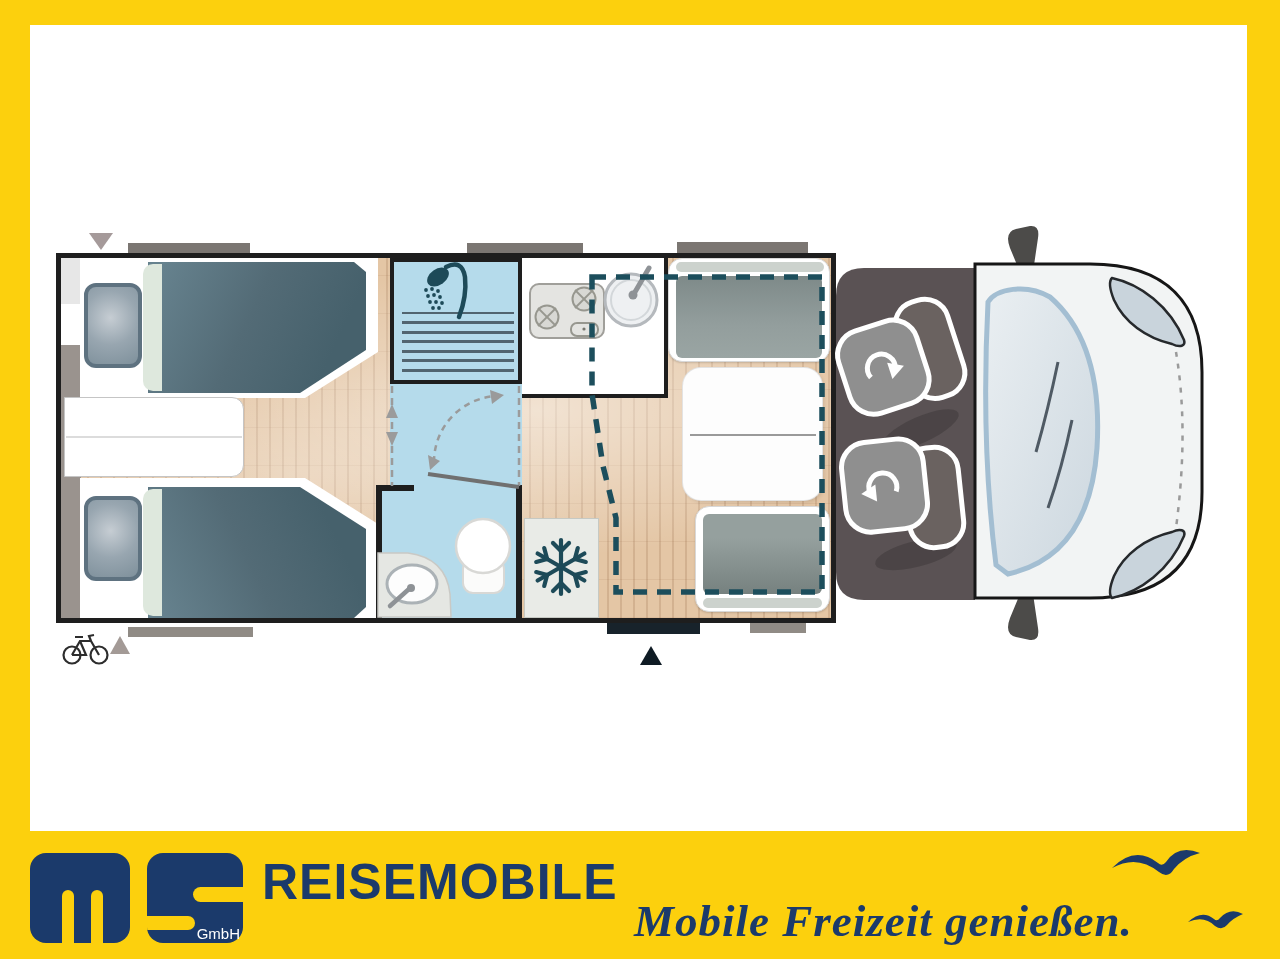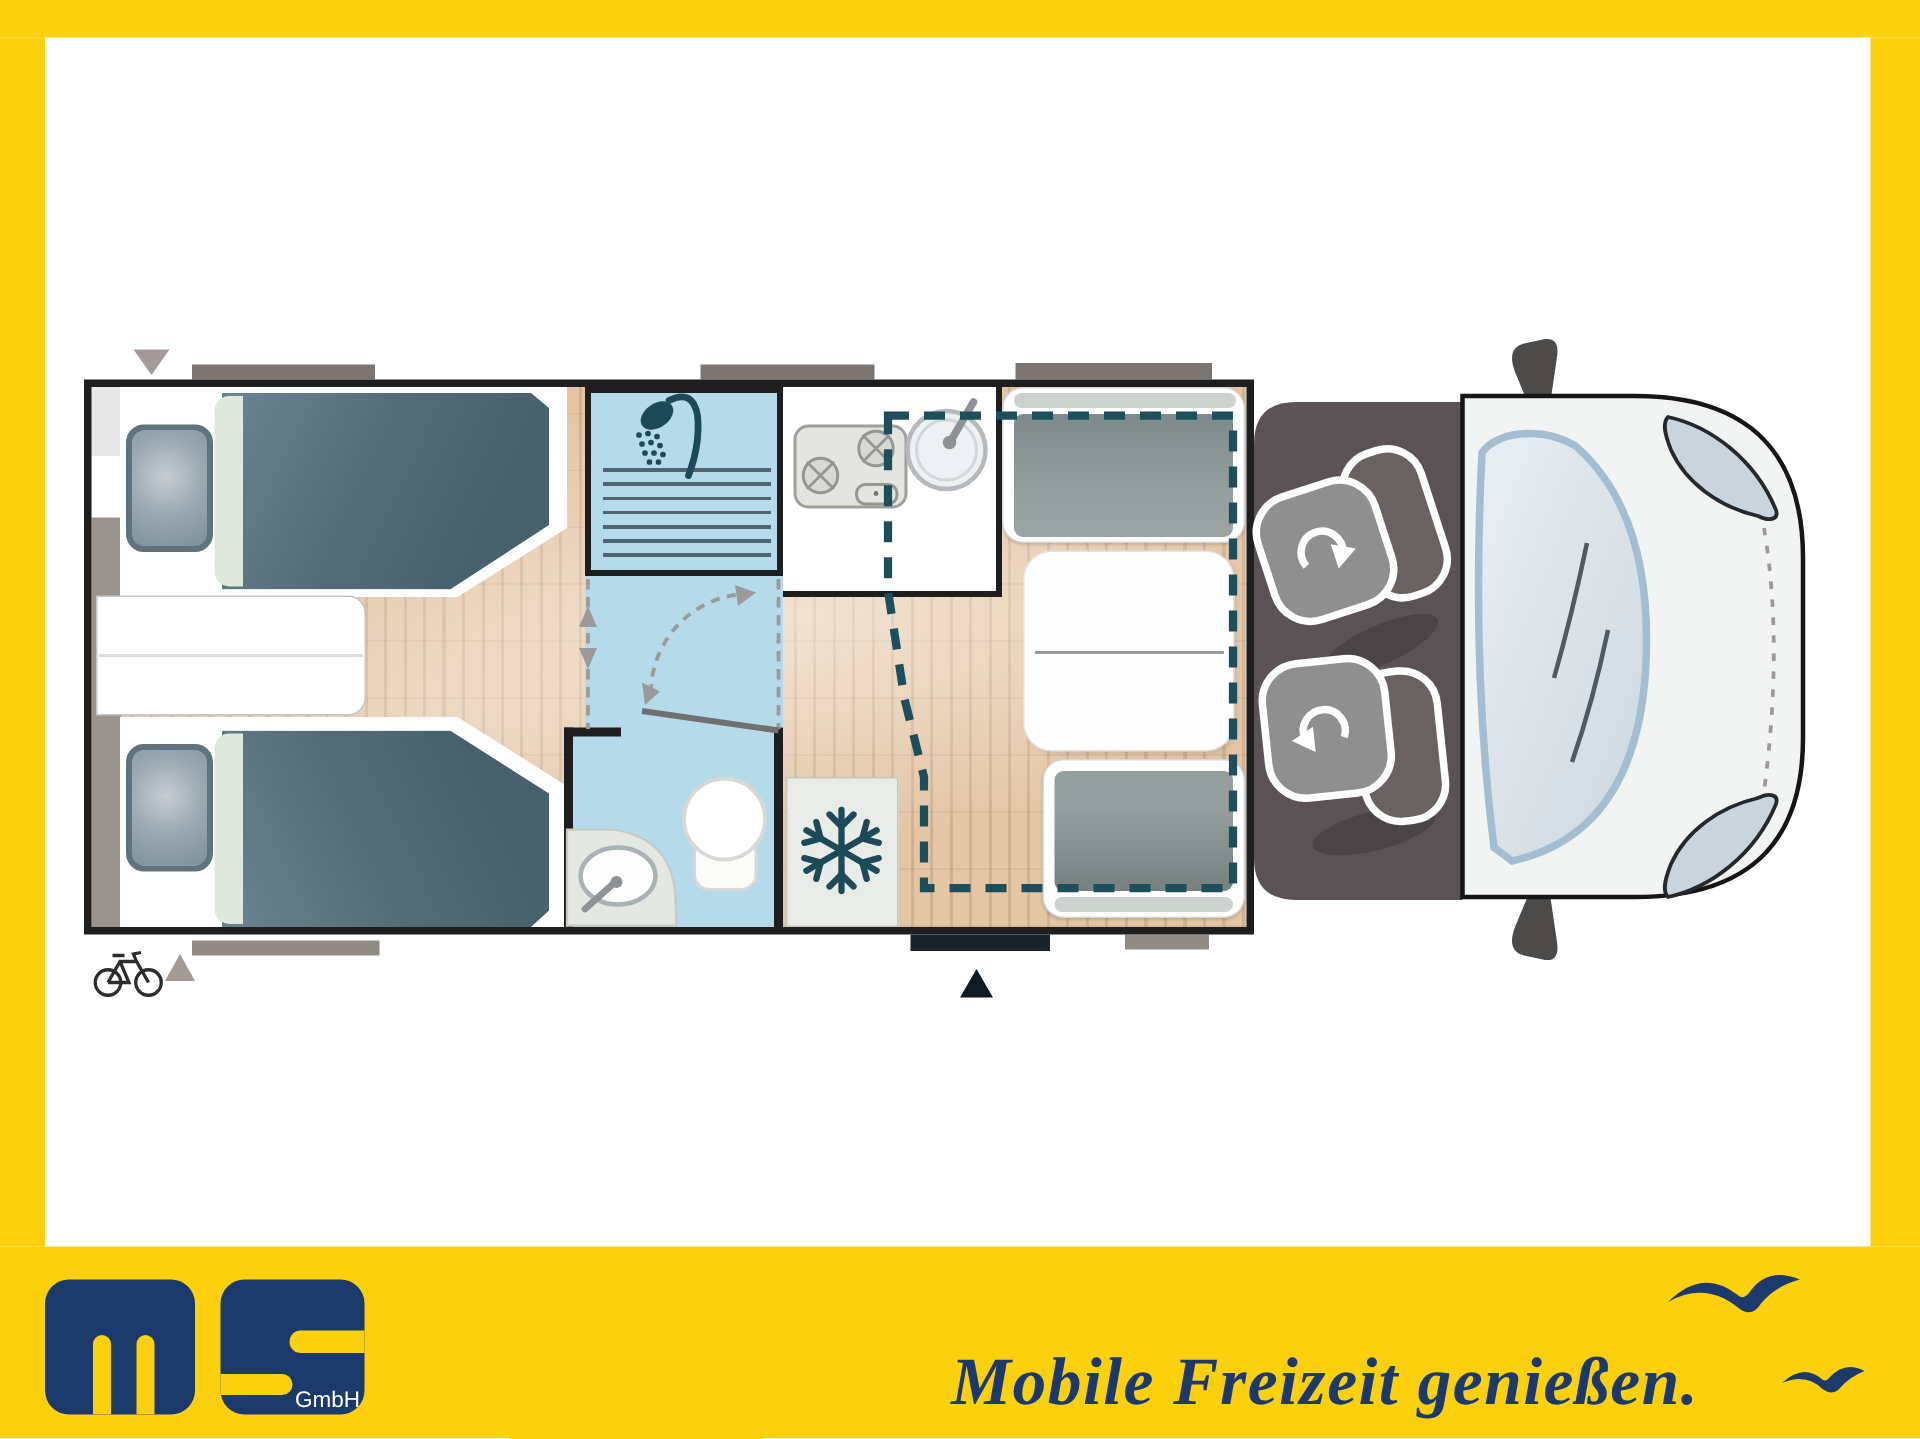--- a/index.html
+++ b/index.html
@@ -159,20 +159,21 @@
 
   <div class="abs navyblock" id="logo-m">
     <div class="mslit" id="mslit1"></div>
     <div class="mslit" id="mslit2"></div>
   </div>
   <div class="abs navyblock" id="logo-s">
     <div id="snotch1"></div>
     <div id="snotch2"></div>
   </div>
   <div class="abs" id="gmbh">GmbH</div>
+  <div class="abs" id="wordmark">REISEMOBILE</div>
   <div class="abs" id="slogan">Mobile Freizeit genießen.</div>
 
   <svg class="abs" id="overlay" width="1280" height="959" viewBox="0 0 1280 959">
     <defs>
       <linearGradient id="ws" x1="0" y1="0" x2="1" y2="1">
         <stop offset="0" stop-color="#eaeff2"></stop>
           <stop offset="1" stop-color="#ccd7df"></stop>
       </linearGradient>
       <g id="sfarm">
         <line x1="0" y1="0" x2="0" y2="-27"></line>

